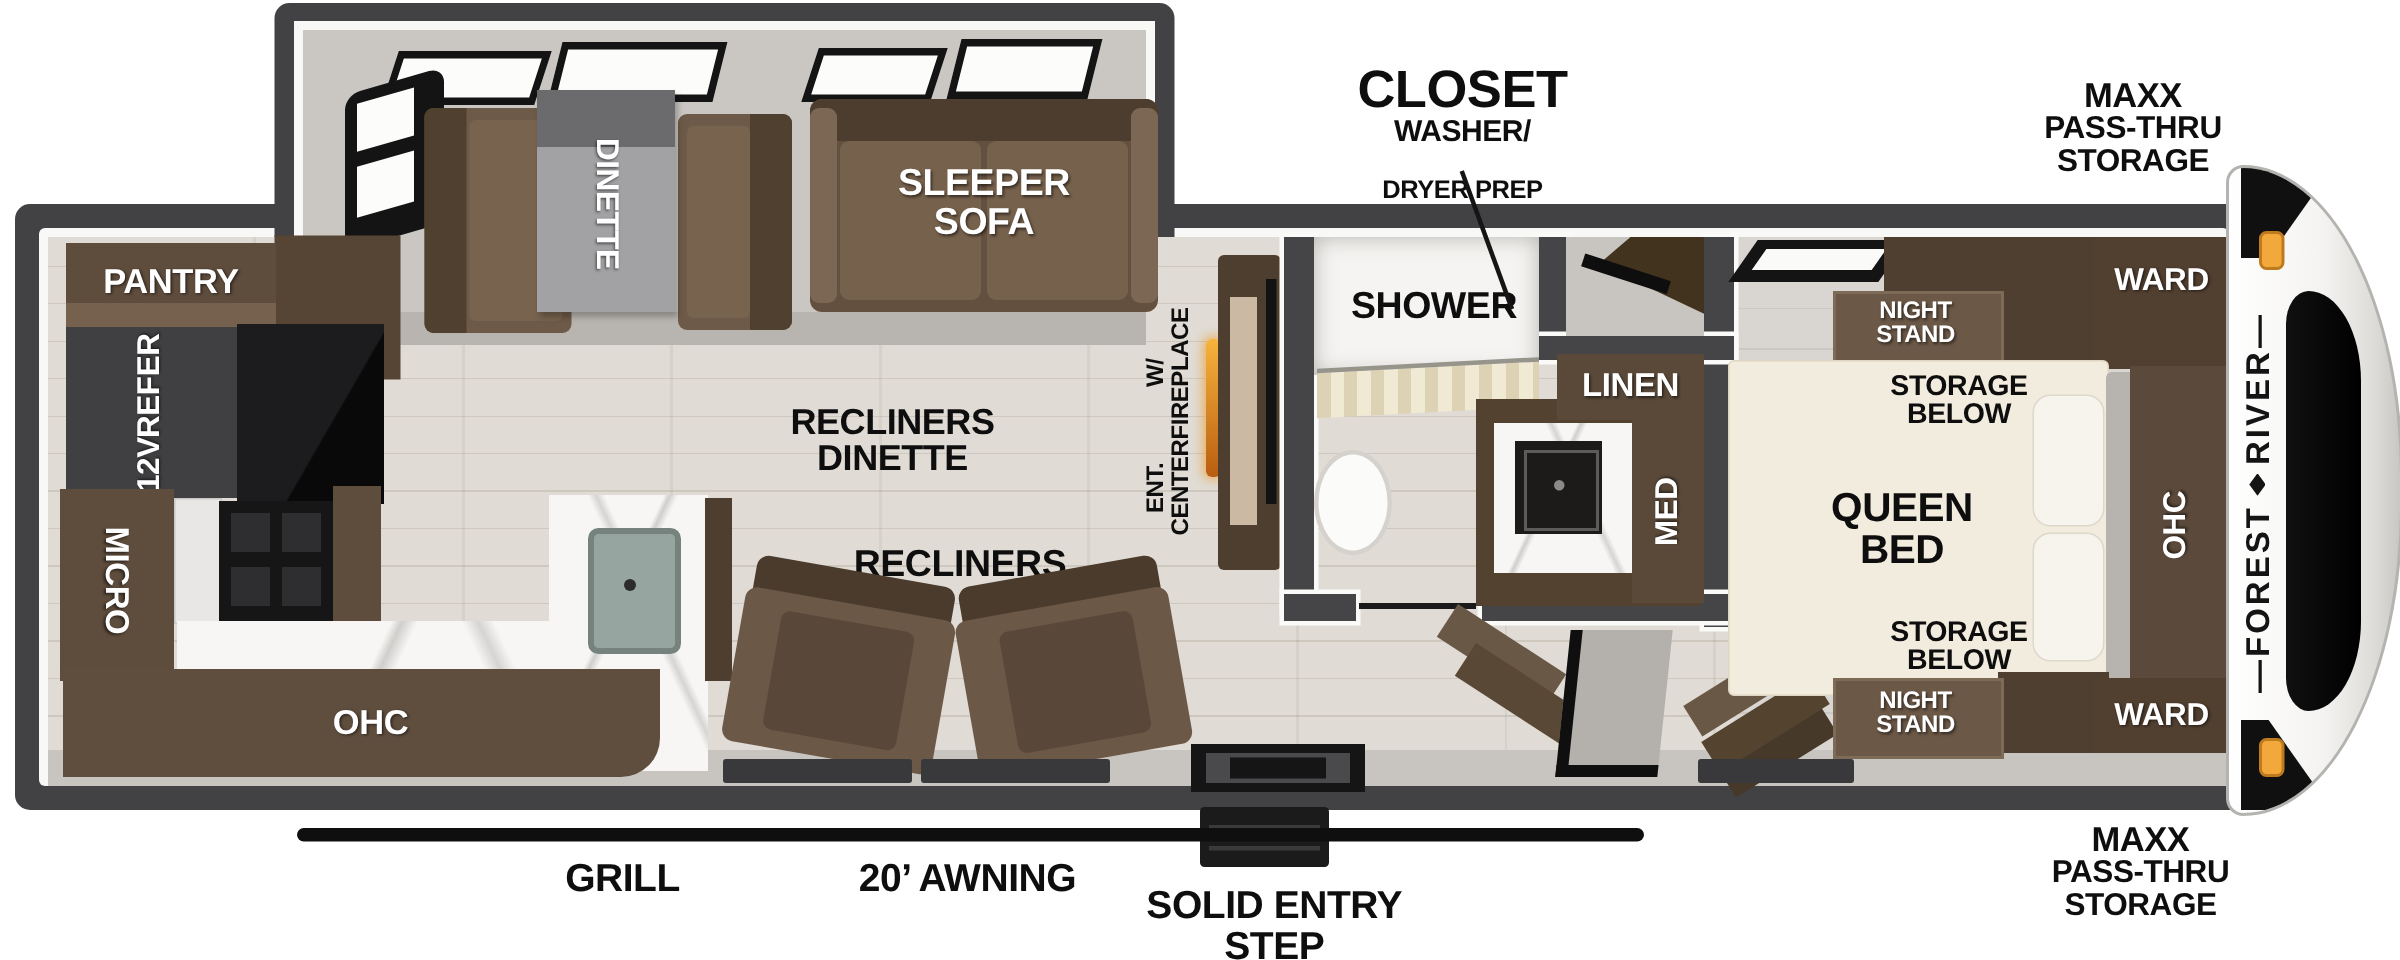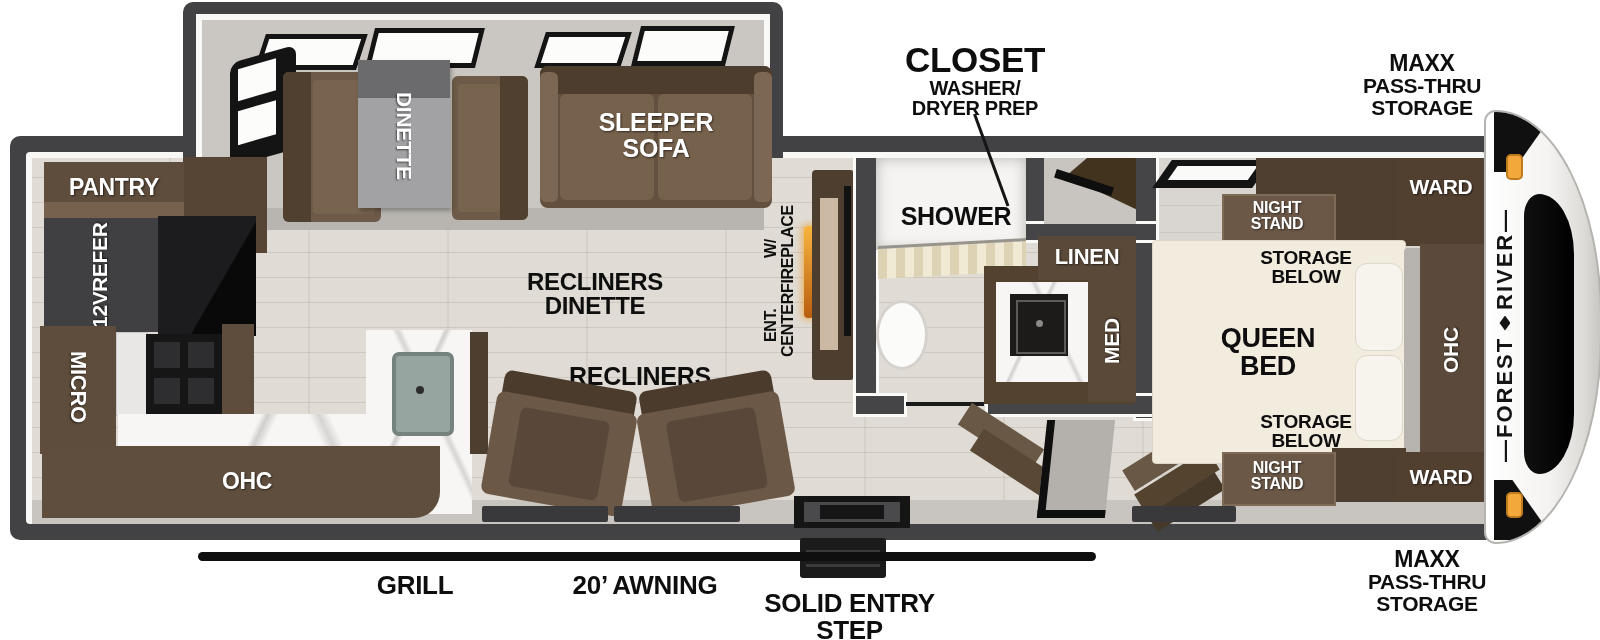--- a/index.html
+++ b/index.html
@@ -146,21 +146,21 @@
 
   <div class="abs bwall" style="left:856px;top:158px;width:20px;height:250px;"></div>
   <div class="abs bwall" style="left:1136px;top:158px;width:20px;height:260px;"></div>
   <div class="abs bwall" style="left:1026px;top:158px;width:18px;height:74px;"></div>
   <div class="abs bwall" style="left:1026px;top:224px;width:130px;height:16px;"></div>
   <div class="abs bwall" style="left:856px;top:396px;width:48px;height:18px;"></div>
   <div class="abs bwall" style="left:988px;top:396px;width:168px;height:18px;"></div>
   <div class="abs" style="left:906px;top:402px;width:78px;height:4px;background:#1a1a1a;"></div>
 
   <div class="abs" style="left:876px;top:158px;width:150px;height:92px;background:#f5f4f2;box-shadow:inset 0 0 14px rgba(120,118,112,.5);">
-    <div class="lbl abs" style="left:0;top:34px;width:160px;font-size:25px;margin-top:12px;"><span>SHOWER</span></div>
+    <div class="lbl abs" style="left:0;top:34px;width:160px;font-size:25px;"><span>SHOWER</span></div>
   </div>
   <div class="abs" style="left:878px;top:242px;width:148px;height:30px;transform:skewY(-3deg);border-top:3px solid #97948c;background:repeating-linear-gradient(90deg,#ddd3b4 0 9px,#f0ead5 9px 18px);"></div>
   <div class="abs" style="left:876px;top:300px;width:46px;height:64px;background:#fbfbf9;border:3px solid #d5d2cd;border-radius:50%;"></div>
 
   <div class="abs" style="left:984px;top:266px;width:150px;height:138px;background:#53422f;"></div>
   <div class="abs marble" style="left:996px;top:282px;width:92px;height:100px;"></div>
   <div class="abs" style="left:1010px;top:294px;width:58px;height:62px;background:#1c1b1a;">
     <div class="abs" style="left:6px;top:6px;width:46px;height:50px;border:2px solid #5c5b59;"></div>
     <div class="abs" style="left:26px;top:26px;width:7px;height:7px;background:#8a8a88;border-radius:50%;"></div>
   </div>
@@ -260,21 +260,21 @@
         <span>FOREST</span>
         <span class="logo"></span>
         <span>RIVER</span>
         <span>—</span>
     </div>
   </div>
 
   <div class="lbl abs" style="left:895px;top:42px;width:160px;">
     <span style="display:block;font-size:35px;">CLOSET</span>
     <span style="display:block;font-size:20px;">WASHER/</span>
-    <span style="display:block;font-size:20px;">DRYER PREP</span>
+    <span style="display:block;font-size:17px;margin-top:20px;">DRYER PREP</span>
   </div>
   <div class="abs" style="left:973px;top:114px;width:3px;height:98px;background:#151515;transform-origin:top center;transform:rotate(-20deg);"></div>
 
   <div class="lbl abs" style="left:1352px;top:52px;width:140px;">
     <span style="display:block;font-size:23px;">MAXX</span>
     <span style="display:block;font-size:21px;">PASS-THRU</span>
     <span style="display:block;font-size:21px;">STORAGE</span>
   </div>
   <div class="lbl abs" style="left:1352px;top:548px;width:150px;">
     <span style="display:block;font-size:23px;">MAXX</span>

